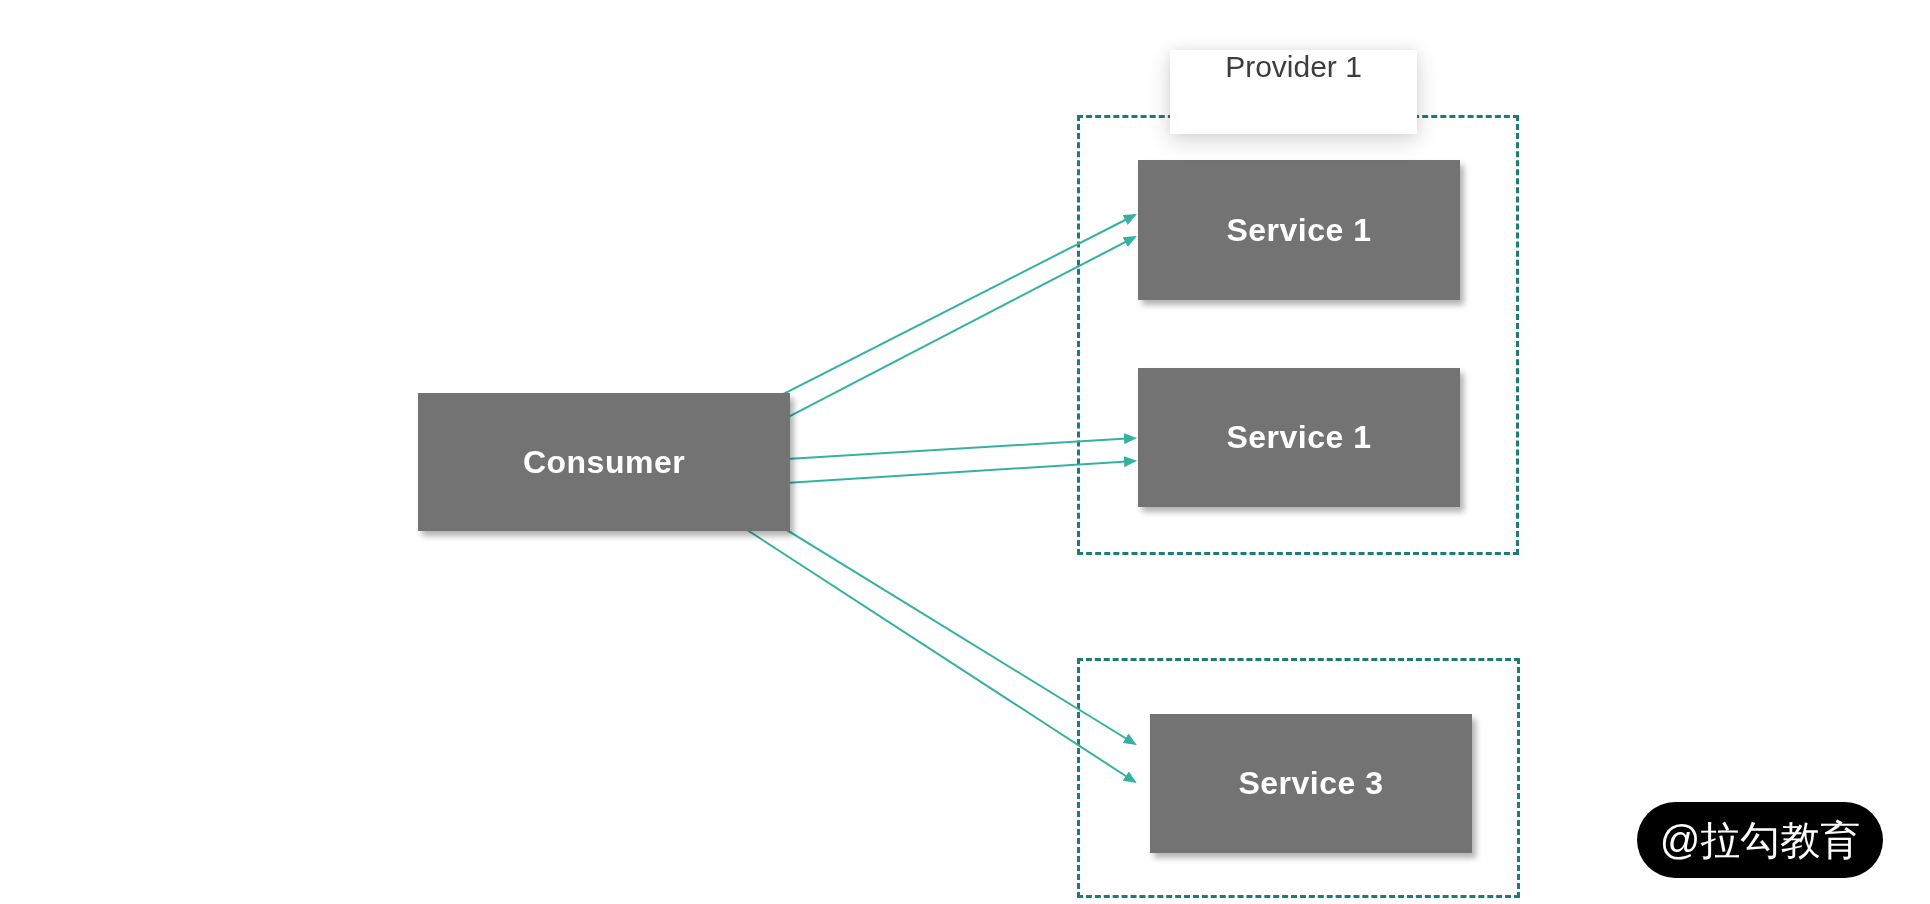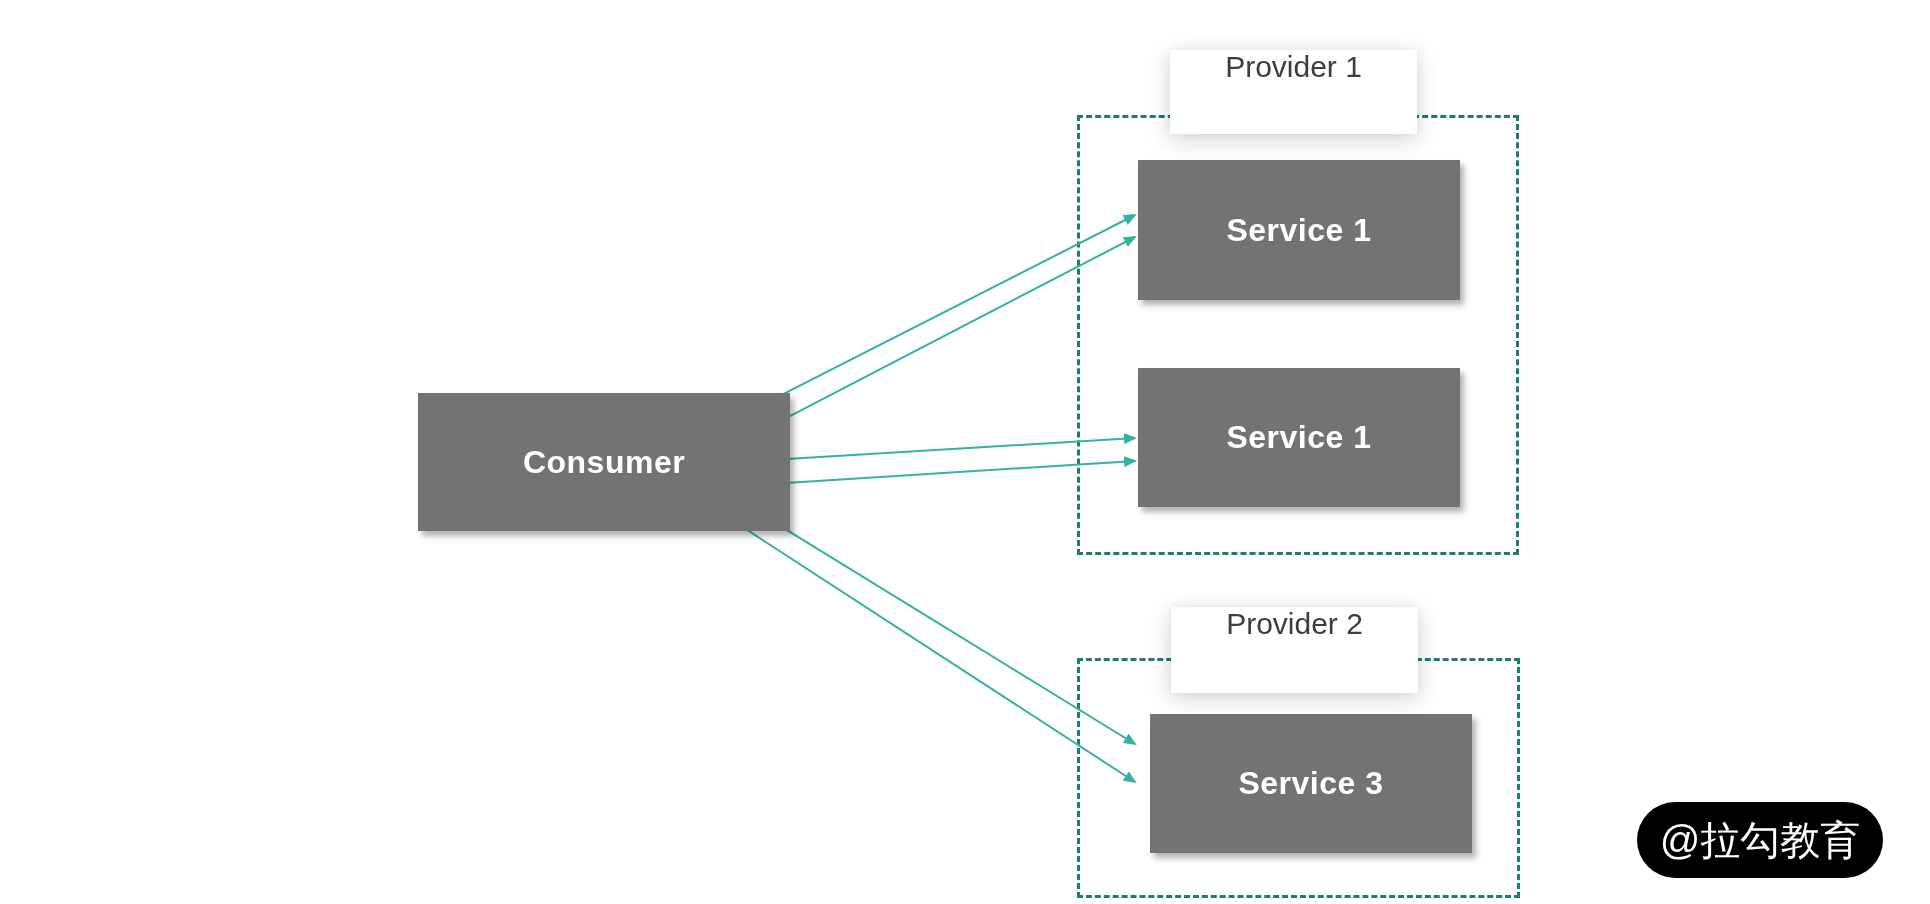--- a/index.html
+++ b/index.html
@@ -140,23 +140,20 @@
   <div class="node service-node service-1">
     <span>Service 1</span>
   </div>
 
   <div class="node service-node service-2">
     <span>Service 1</span>
   </div>
 
   <div class="provider-group provider-2-group"></div>
 
-  <div class="provider-label provider-2-label">
-    <span>Provider 2</span>
-  </div>
 
   <div class="node service-node service-3">
     <span>Service 3</span>
   </div>
 
   <div class="watermark">
     <span>@拉勾教育</span>
   </div>
 
 </div>

